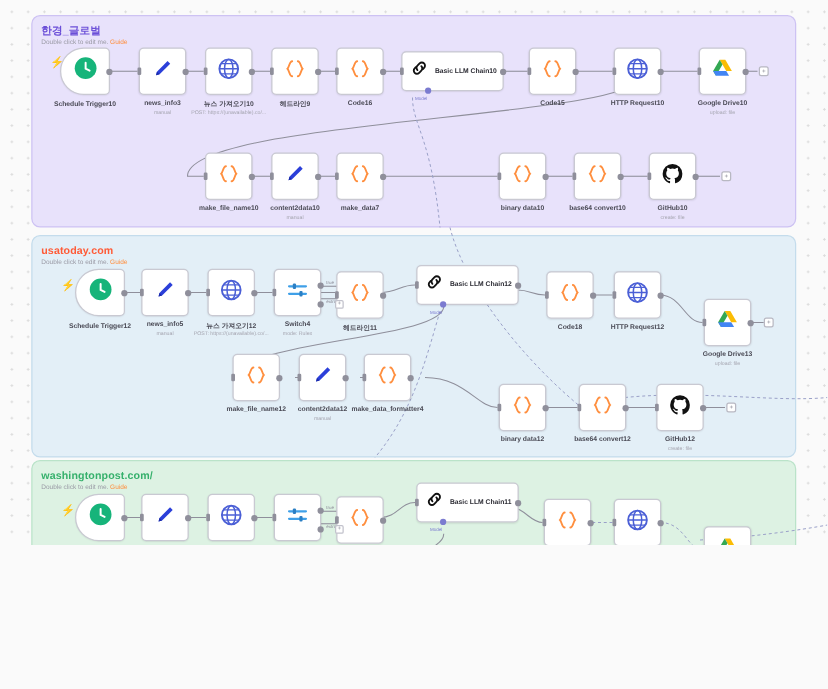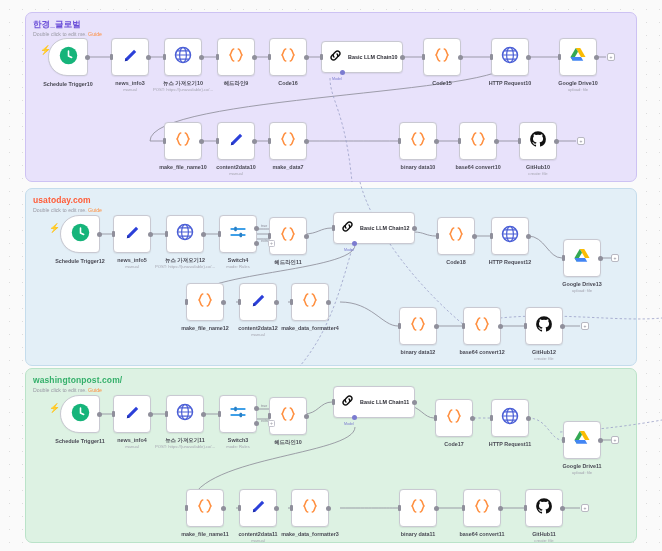--- a/index.html
+++ b/index.html
@@ -4,21 +4,21 @@
 <title>n8n Workflow Canvas</title>
 <style>
   * { box-sizing: border-box; }
   html, body {
     margin: 0; padding: 0;
     background: #fafafa;
     font-family: "Liberation Sans", sans-serif;
   }
   #canvas {
     position: relative;
-    width: 662px; height: 551px;
+    width: 662px; height: 436px;
     overflow: hidden;
     background-color: #fafafa;
     background-image: radial-gradient(circle, #dcdcdc 0.8px, transparent 0.9px);
     background-size: 13px 13px;
     background-position: 3px 3px;
   }
   
   .group {
     position: absolute;
     border-radius: 7px;

